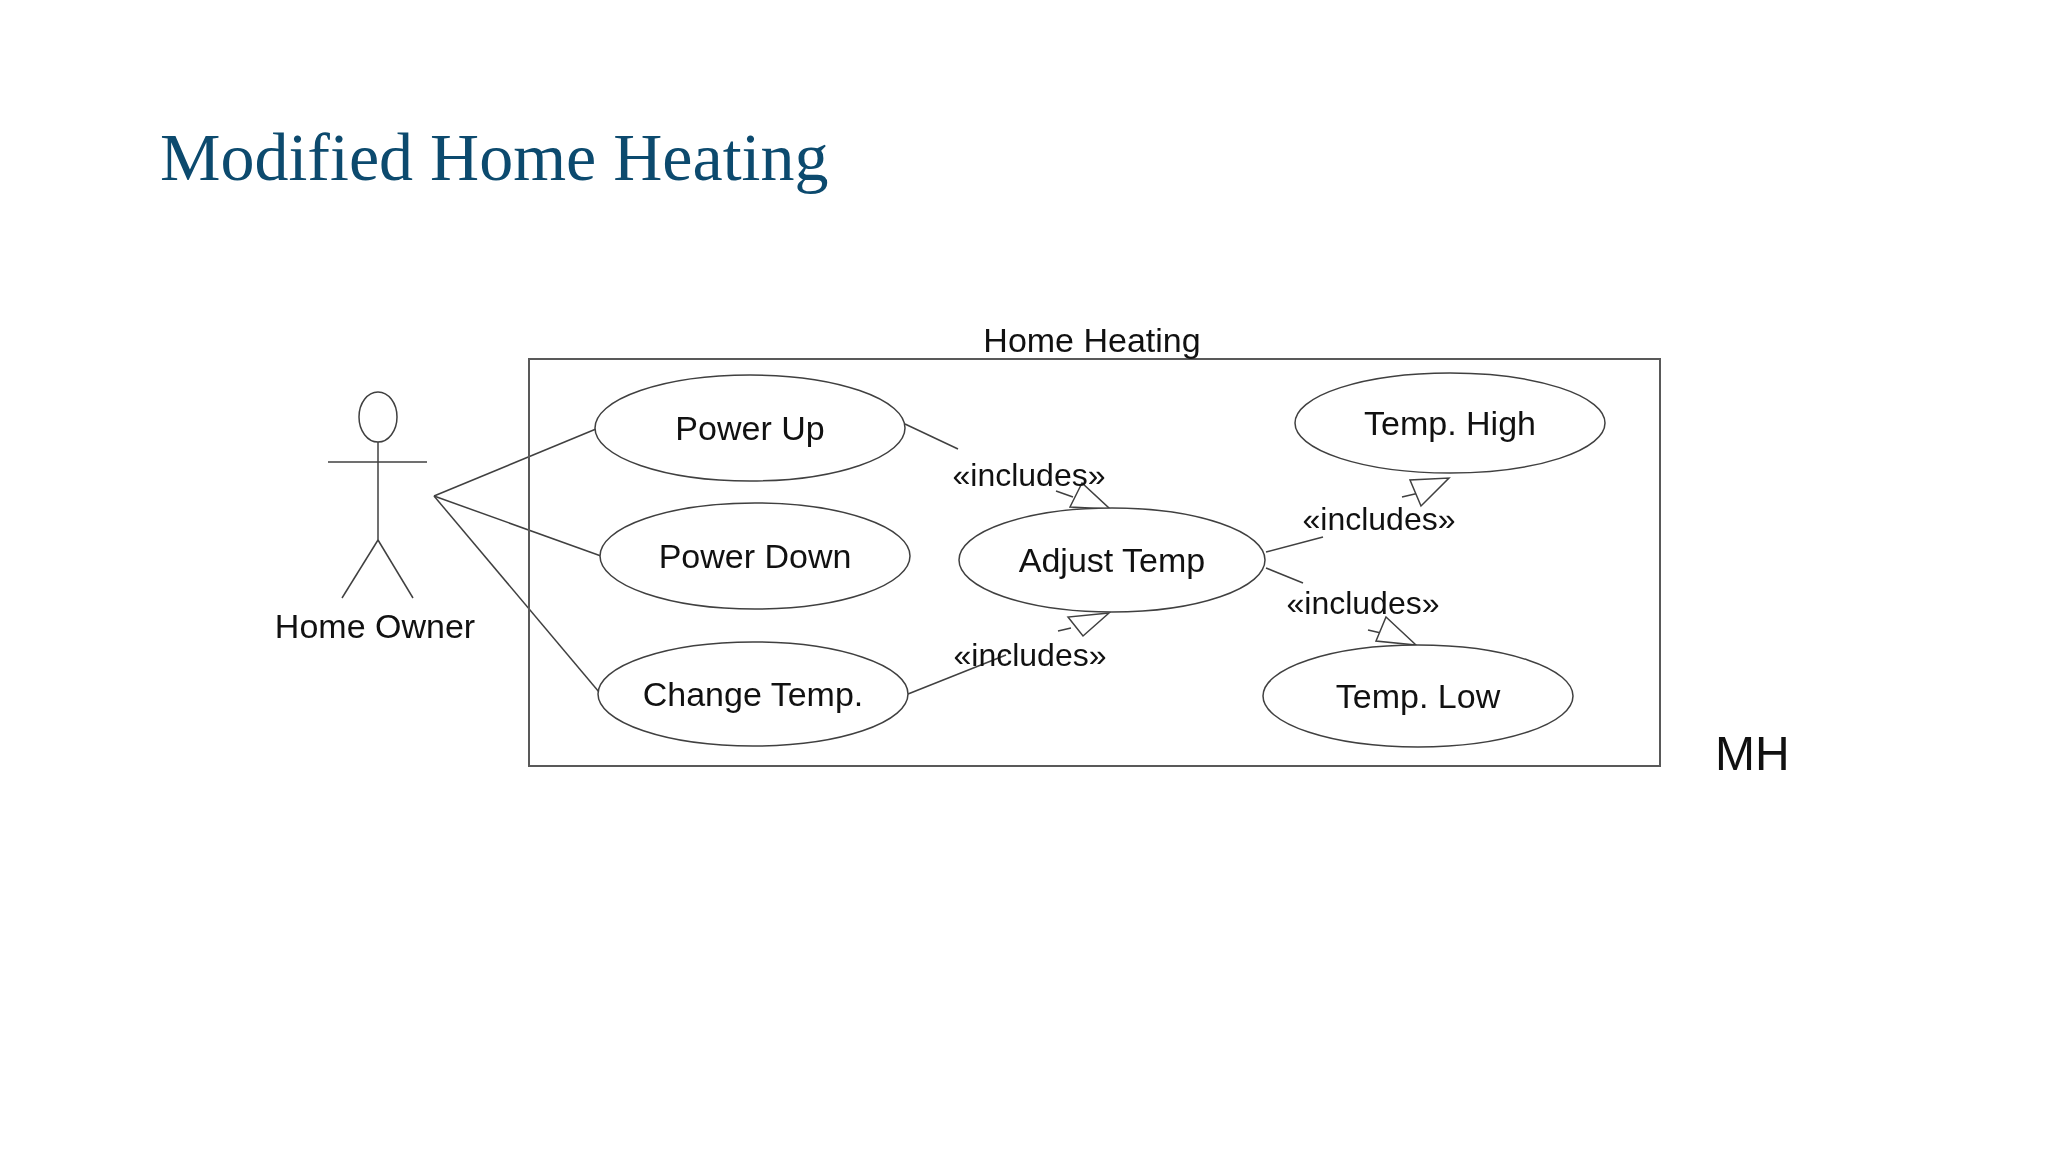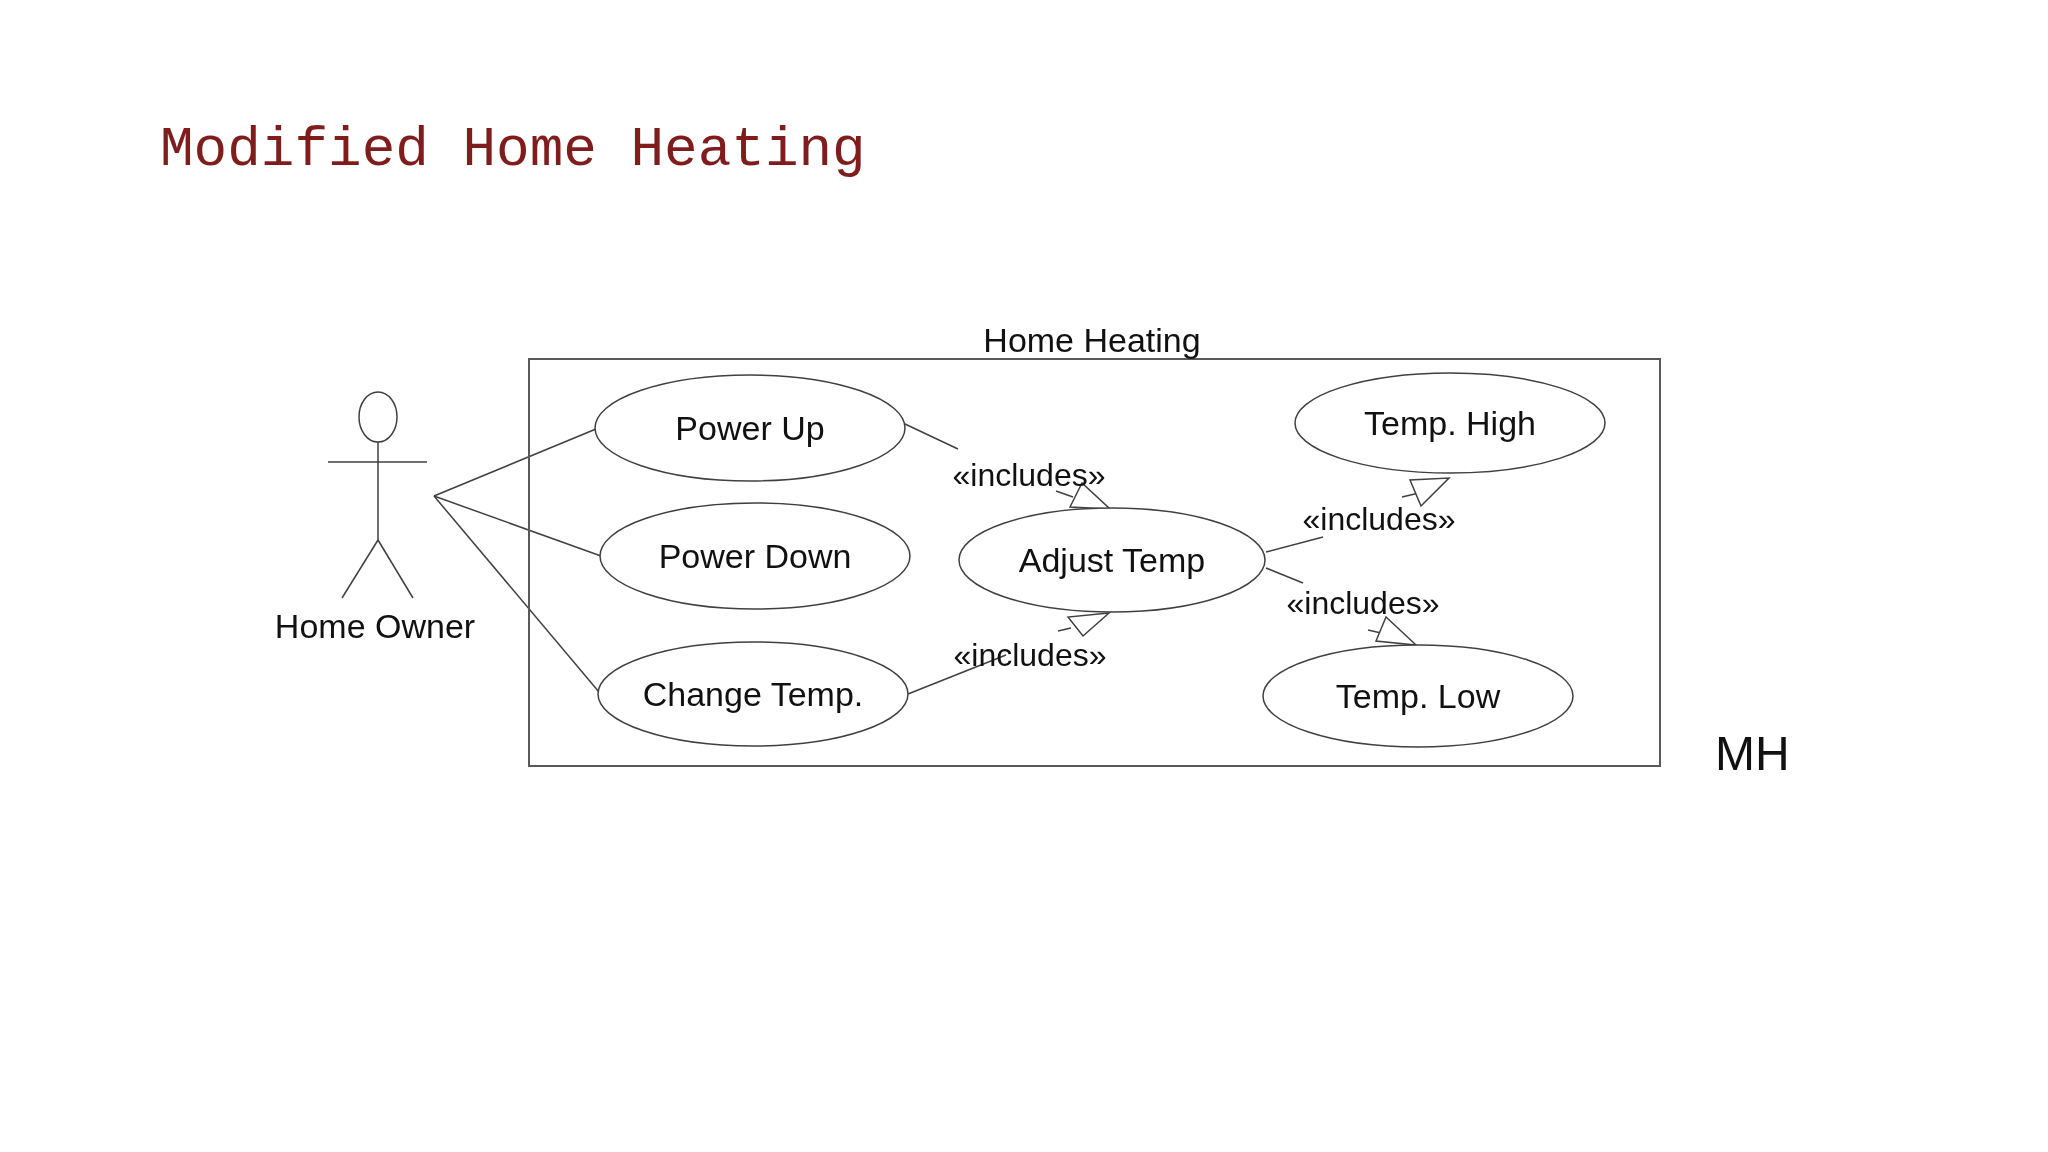--- a/index.html
+++ b/index.html
@@ -12,25 +12,25 @@
     position: relative;
     width: 2048px;
     height: 1152px;
     background: #ffffff;
     overflow: hidden;
   }
   .slide-title {
     position: absolute;
     left: 160px;
     top: 118px;
-    font-family: Liberation Mono, monospace;
-    font-size: 56px;
+    font-family: Liberation Serif, serif;
+    font-size: 68px;
     font-weight: 300;
     letter-spacing: 0px;
-    color: #7f1d1d;
+    color: #0c4a6e;
     white-space: nowrap;
   }
   svg.diagram {
     position: absolute;
     left: 0;
     top: 0;
   }
   .uml-label {
     font-family: "Liberation Sans", sans-serif;
     font-size: 34px;

